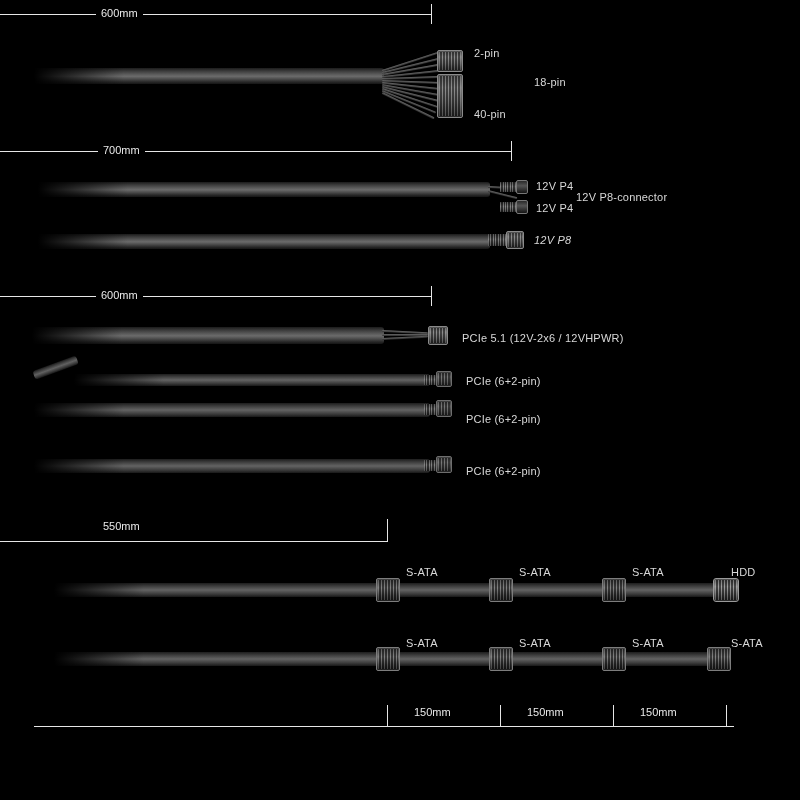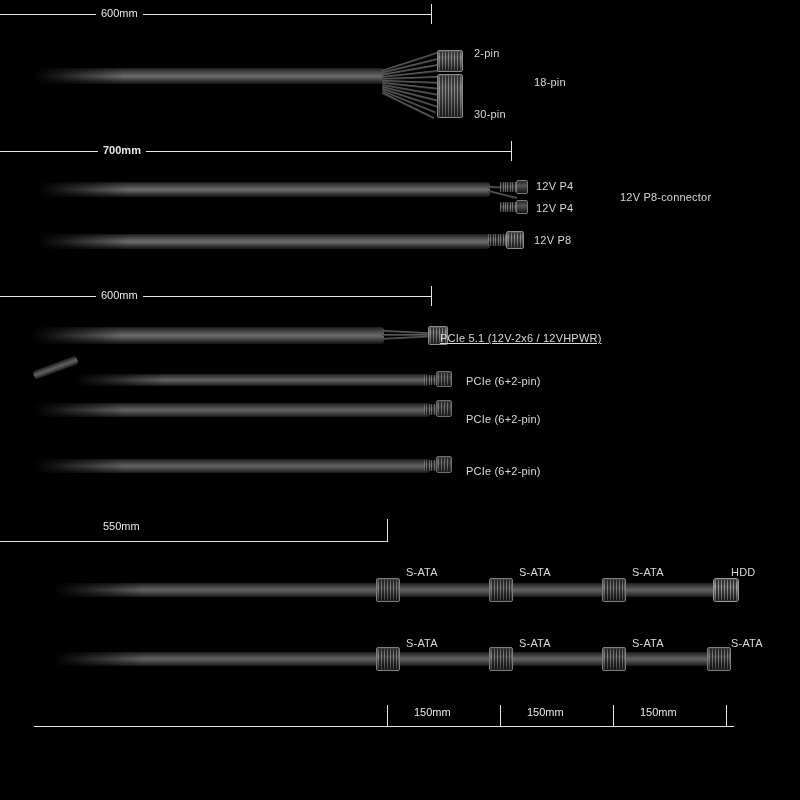--- a/index.html
+++ b/index.html
@@ -203,65 +203,65 @@
 
   <div class="conn" style="left:437px; top:50px; width:26px; height:22px;">
     <div class="ridges"></div>
   </div>
 
   <div class="conn" style="left:437px; top:74px; width:26px; height:44px;">
     <div class="ridges"></div>
   </div>
 
   <div class="lbl" style="left:474px; top:47px;">2-pin</div>
-  <div class="lbl" style="left:474px; top:108px;">30-pin</div>
+  <div class="lbl" style="left:474px; top:108px;">40-pin</div>
   <div class="lbl" style="left:534px; top:76px;">18-pin</div>
 
   <div class="dim-line" style="left:0px; top:151px; width:512px;"></div>
   <div class="dim-tick" style="left:511px; top:141px; height:20px;"></div>
-  <div class="dim-text" style="left:98px; top:144px;font-weight:bold;">700mm</div>
+  <div class="dim-text" style="left:98px; top:144px;">700mm</div>
 
   <div class="cable fade-l" style="left:38px; top:182px; width:452px; height:15px;"></div>
   <div class="wire" style="left:488px; top:186px; width:30px; transform:rotate(3deg);"></div>
   <div class="wire" style="left:488px; top:190px; width:30px; transform:rotate(14deg);"></div>
   <div class="sleeve" style="left:500px; top:182px; width:16px; height:10px;">
     <div class="ridges"></div>
   </div>
   <div class="capbox" style="left:516px; top:180px; width:12px; height:14px;"></div>
   <div class="lbl" style="left:536px; top:180px;">12V P4</div>
 
   <div class="sleeve" style="left:500px; top:202px; width:16px; height:10px;">
     <div class="ridges"></div>
   </div>
   <div class="capbox" style="left:516px; top:200px; width:12px; height:14px;"></div>
   <div class="lbl" style="left:536px; top:202px;">12V P4</div>
 
-  <div class="lbl" style="left:620px; top:191px;">12V P8-connector</div>
+  <div class="lbl" style="left:576px; top:191px;">12V P8-connector</div>
 
   <div class="cable fade-l" style="left:38px; top:234px; width:452px; height:15px;"></div>
   <div class="sleeve" style="left:488px; top:234px; width:18px; height:12px;">
     <div class="ridges"></div>
   </div>
   <div class="conn" style="left:506px; top:231px; width:18px; height:18px;">
     <div class="ridges"></div>
   </div>
-  <div class="lbl" style="left:534px; top:234px;">12V P8</div>
+  <div class="lbl" style="left:534px; top:234px;font-style:italic;">12V P8</div>
 
   <div class="dim-line" style="left:0px; top:296px; width:432px;"></div>
   <div class="dim-tick" style="left:431px; top:286px; height:20px;"></div>
   <div class="dim-text" style="left:96px; top:289px;">600mm</div>
 
   <div class="cable fade-l" style="left:32px; top:327px; width:352px; height:17px;"></div>
   <div class="wire" style="left:382px; top:330px; width:46px; transform:rotate(3deg);"></div>
   <div class="wire" style="left:382px; top:334px; width:46px; transform:rotate(0deg);"></div>
   <div class="wire" style="left:382px; top:338px; width:46px; transform:rotate(-3deg);"></div>
   <div class="conn" style="left:428px; top:326px; width:20px; height:19px;">
     <div class="ridges"></div>
   </div>
-  <div class="lbl" style="left:440px; top:332px;text-decoration:underline;">PCIe 5.1 (12V-2x6 / 12VHPWR)</div>
+  <div class="lbl" style="left:462px; top:332px;">PCIe 5.1 (12V-2x6 / 12VHPWR)</div>
 
   <div class="bend" style="left:0px; top:0px;">
     <div class="bend-seg" style="left:34px; top:371px; width:46px; transform:rotate(-20deg);"></div>
   </div>
   <div class="cable thin fade-l" style="left:74px; top:374px; width:356px; height:12px;"></div>
   <div class="sleeve" style="left:424px; top:375px; width:16px; height:10px;">
     <div class="ridges"></div>
   </div>
   <div class="conn dark" style="left:436px; top:371px; width:16px; height:16px;">
     <div class="ridges"></div>

